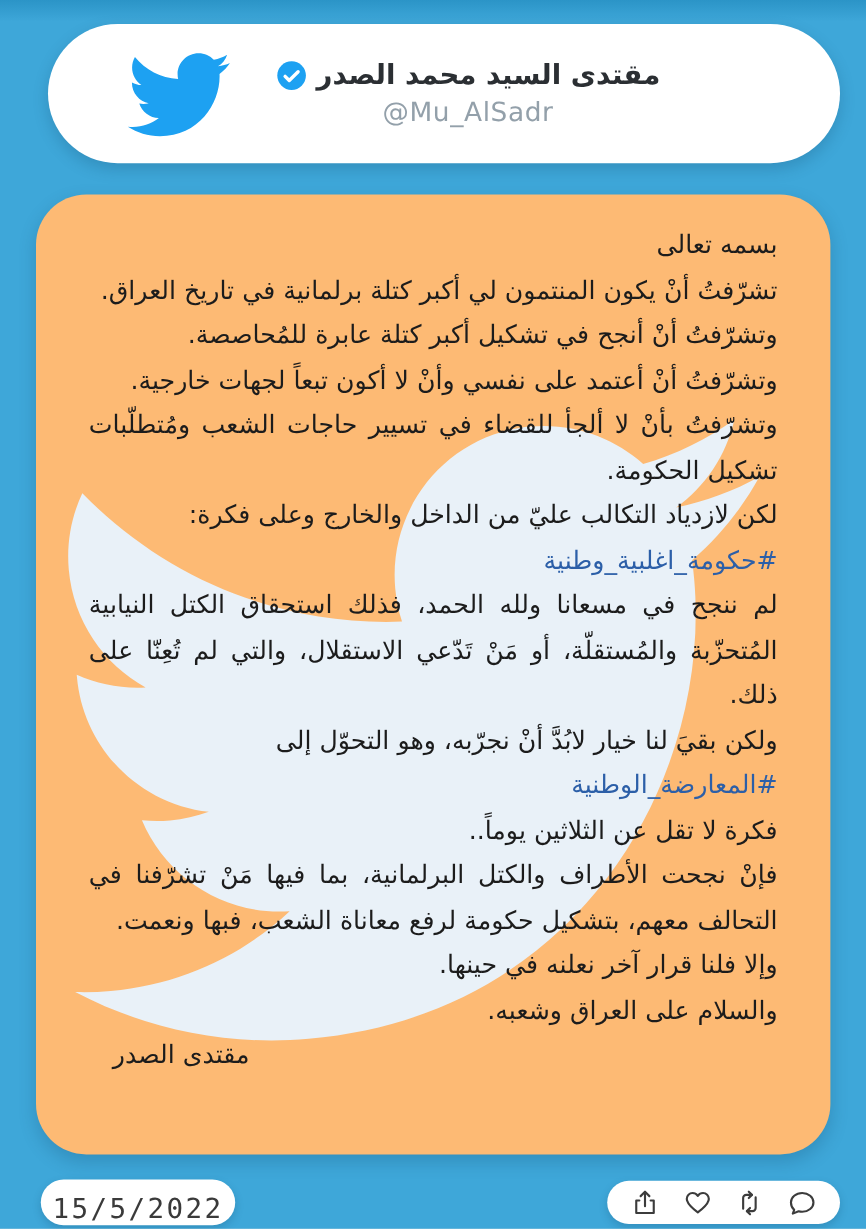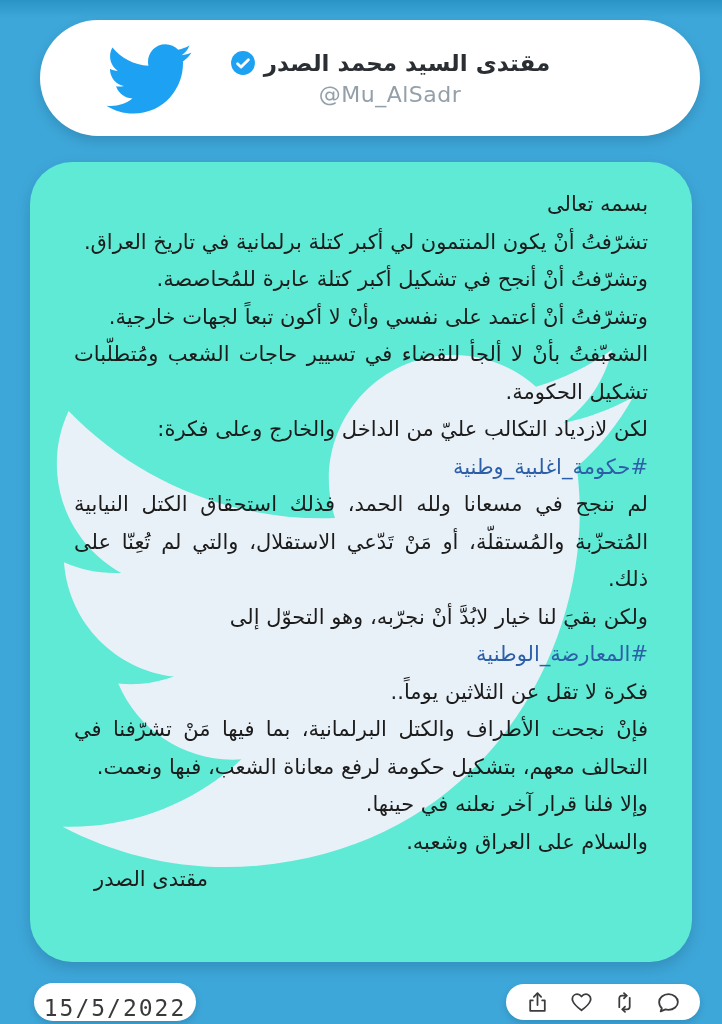--- a/index.html
+++ b/index.html
@@ -25,21 +25,21 @@
   }
   .verified{width:26px;height:26px;flex:0 0 auto;}
   .handle{font-size:22px;color:#93a0aa;letter-spacing:.5px;}
   .avatar{
     position:absolute;right:5px;top:5px;width:108px;height:108px;border-radius:50%;
     overflow:hidden;background:#e9e9e9;box-shadow:0 2px 6px rgba(0,0,0,.18);
   }
   
   .tweet-card{
     position:absolute;left:30px;top:162px;width:662px;height:800px;
-    background:#5eead4;border-radius:42px;overflow:hidden;
+    background:#fdba74;border-radius:42px;overflow:hidden;
     box-shadow:0 6px 14px rgba(15,60,90,.22);
   }
   .watermark{
     position:absolute;left:-10px;top:130px;width:640px;height:640px;
     color:#e9f1f8;transform:rotate(-5deg);
   }
   .tweet-content{
     position:relative;z-index:1;direction:rtl;
     padding:24px 44px 0 44px;
     font-size:21px;line-height:37.5px;color:#1c1c1c;
@@ -88,21 +88,21 @@
 <div class="tweet-card">
   <svg class="watermark" viewBox="0 0 24 24">
     <path fill="currentColor" d="M23.643 4.937c-.835.37-1.732.62-2.675.733.962-.576 1.7-1.49 2.048-2.578-.9.534-1.897.922-2.958 1.13-.85-.904-2.06-1.47-3.4-1.47-2.572 0-4.658 2.086-4.658 4.66 0 .364.042.718.12 1.06-3.873-.195-7.304-2.05-9.602-4.868-.4.69-.63 1.49-.63 2.342 0 1.616.823 3.043 2.072 3.878-.764-.025-1.482-.234-2.11-.583v.06c0 2.257 1.605 4.14 3.737 4.568-.392.106-.803.162-1.227.162-.3 0-.593-.028-.877-.082.593 1.85 2.313 3.198 4.352 3.234-1.595 1.25-3.604 1.995-5.786 1.995-.376 0-.747-.022-1.112-.065 2.062 1.323 4.51 2.093 7.14 2.093 8.57 0 13.255-7.098 13.255-13.254 0-.2-.005-.402-.014-.602.91-.658 1.7-1.477 2.323-2.41z"></path>
   </svg>
 
   <div class="tweet-content" lang="ar">
     <p>بسمه تعالى</p>
     <p>تشرّفتُ أنْ يكون المنتمون لي أكبر كتلة برلمانية في تاريخ العراق.</p>
     <p>وتشرّفتُ أنْ أنجح في تشكيل أكبر كتلة عابرة للمُحاصصة.</p>
     <p>وتشرّفتُ أنْ أعتمد على نفسي وأنْ لا أكون تبعاً لجهات خارجية.</p>
-    <p>الشعبّفتُ بأنْ لا ألجأ للقضاء في تسيير حاجات الشعب ومُتطلّبات تشكيل الحكومة.</p>
+    <p>وتشرّفتُ بأنْ لا ألجأ للقضاء في تسيير حاجات الشعب ومُتطلّبات تشكيل الحكومة.</p>
     <p>لكن لازدياد التكالب عليّ من الداخل والخارج وعلى فكرة:</p>
     <p class="hashtag">#حكومة_اغلبية_وطنية</p>
     <p>لم ننجح في مسعانا ولله الحمد، فذلك استحقاق الكتل النيابية المُتحزّبة والمُستقلّة، أو مَنْ تَدّعي الاستقلال، والتي لم تُعِنّا على ذلك.</p>
     <p>ولكن بقيَ لنا خيار لابُدَّ أنْ نجرّبه، وهو التحوّل إلى</p>
     <p class="hashtag">#المعارضة_الوطنية</p>
     <p>فكرة لا تقل عن الثلاثين يوماً..</p>
     <p>فإنْ نجحت الأطراف والكتل البرلمانية، بما فيها مَنْ تشرّفنا في التحالف معهم، بتشكيل حكومة لرفع معاناة الشعب، فبها ونعمت.</p>
     <p>وإلا فلنا قرار آخر نعلنه في حينها.</p>
     <p>والسلام على العراق وشعبه.</p>
     <p class="sig">مقتدى الصدر</p>

